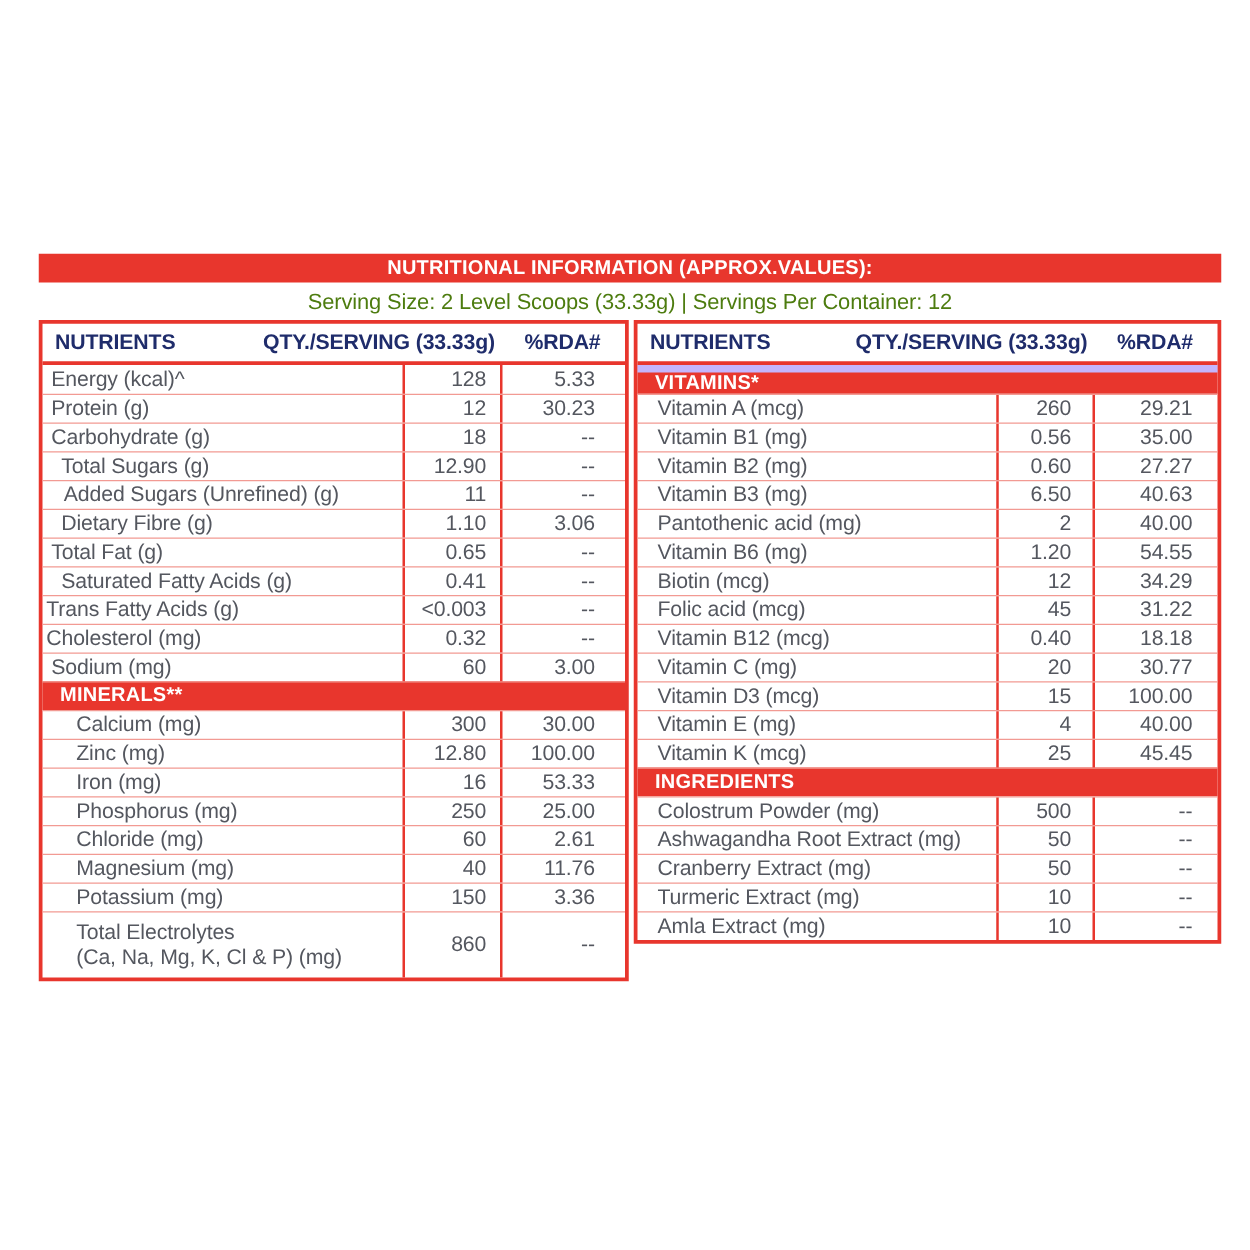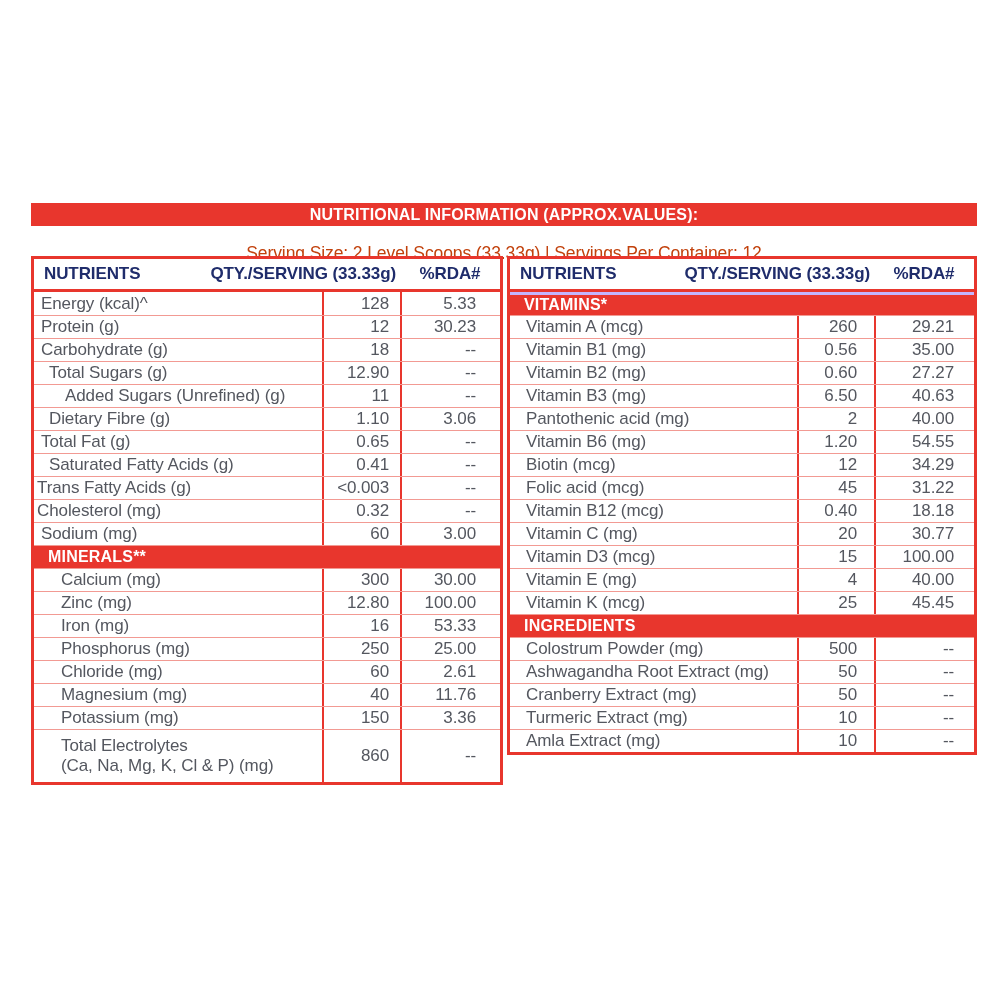--- a/index.html
+++ b/index.html
@@ -4,21 +4,21 @@
 <style>
   html,body{margin:0;padding:0;background:#fff;}
   .page{position:relative;width:1000px;height:1000px;background:#fff;overflow:hidden;
         font-family:"Liberation Sans",sans-serif;letter-spacing:-0.1px;border-radius:16px;}
 
   .title-banner{position:absolute;left:31px;top:203px;width:946px;height:23px;
         background:#e8362d;color:#ffffff;font-weight:bold;font-size:16px;
         display:flex;align-items:center;justify-content:center;letter-spacing:0.2px;}
 
   .serving-line{position:absolute;left:31px;top:229px;width:946px;height:24px;
-        text-align:center;color:#c2410c;font-size:17.5px;font-weight:500;line-height:24px;margin-top:12px;}
+        text-align:center;color:#4d7c0f;font-size:17.5px;font-weight:500;line-height:24px;}
 
   .ntable{position:absolute;top:256px;border:3px solid #e8362d;background:#fff;box-sizing:border-box;}
   .ntable.left{left:31px;width:472px;}
   .ntable.right{left:507px;width:470px;}
 
   .thead{position:relative;height:30px;border-bottom:3px solid #e8362d;
         color:#1f2c6b;font-weight:bold;font-size:17px;}
   .thead span{position:absolute;top:50%;transform:translateY(-50%);white-space:nowrap;}
   .thead .h-nutrients{left:10px;}
   .thead .h-qty{right:104px;}
@@ -33,25 +33,25 @@
   .td{height:100%;display:flex;align-items:center;box-sizing:border-box;overflow:hidden;}
   .td.qty,.td.rda{border-left:2px solid #e8362d;justify-content:flex-end;}
   .ntable.left  .td.qty{padding-right:11px;}
   .ntable.left  .td.rda{padding-right:24px;}
   .ntable.right .td.qty{padding-right:17px;}
   .ntable.right .td.rda{padding-right:20px;}
 
   .ind0{padding-left:7px;}
   .ind1{padding-left:15px;}
   .ind1x{padding-left:3px;}
-  .ind2{padding-left:31px;}
+  .ind2{padding-left:17px;}
   .indm{padding-left:27px;}
   .indr{padding-left:16px;}
 
-  .tr.section{display:flex;background:#e8362d;border-top:3px solid #c4b5fd;}
+  .tr.section{display:flex;background:#e8362d;border-top:6px solid #c4b5fd;}
   .section-label{color:#ffffff;font-weight:bold;font-size:16px;padding-left:14px;letter-spacing:0.2px;}
 
   .tr.tall{height:53px;}
   .td.name.multiline{flex-direction:column;align-items:flex-start;justify-content:center;line-height:20px;}
 </style>
 </head>
 <body>
 
 <div class="page">
 

